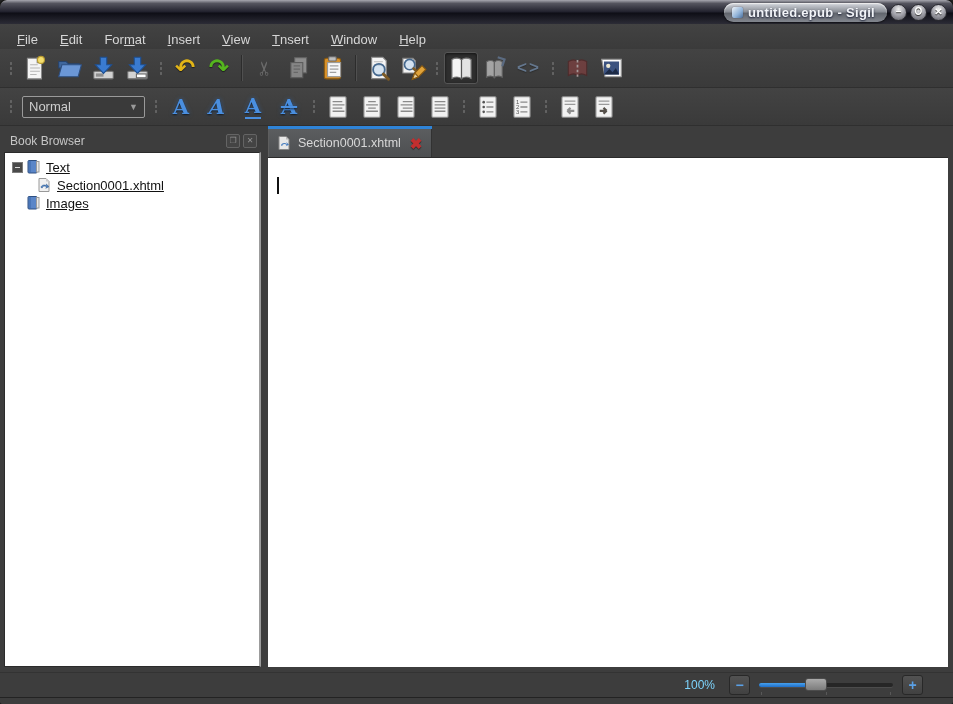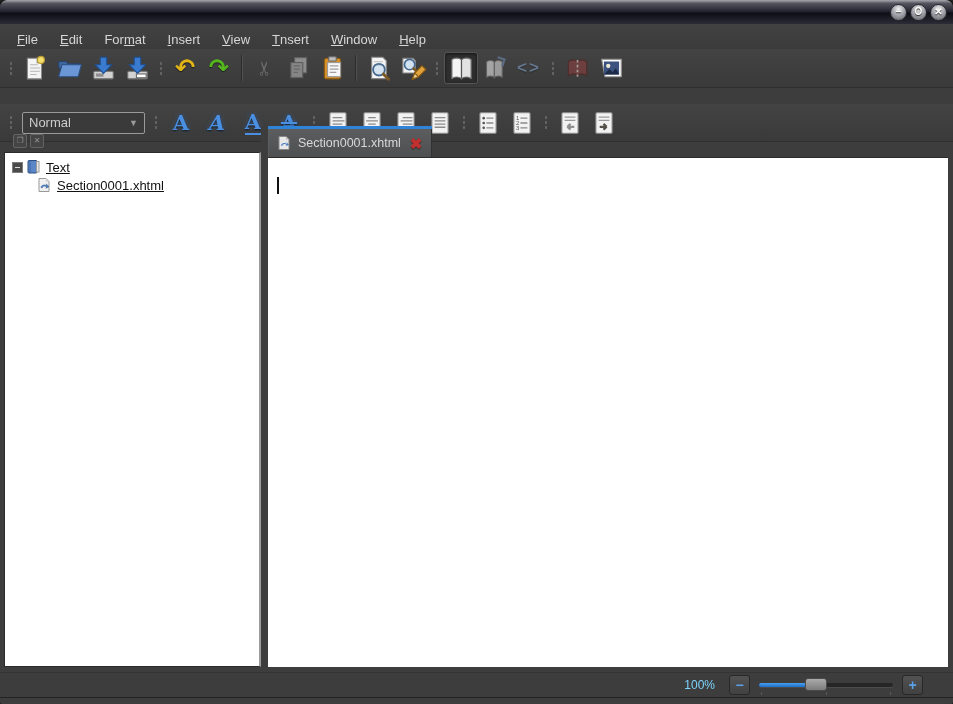--- a/index.html
+++ b/index.html
@@ -47,21 +47,21 @@
   .menu-item { color:#d6d6d6; font-size:13px; padding:3px 11px; white-space:nowrap; }
   .menu-item u { text-decoration:underline; }
 
   
   .toolbar {
     position:absolute; left:0; width:100%;
     background:linear-gradient(#434343,#3a3a3a); border-bottom:1px solid #2f2f2f;
     display:flex; align-items:center; padding-left:4px;
   }
   .toolbar1 { top:49px; height:39px; }
-  .toolbar2 { top:104px; height:38px; }
+  .toolbar2 { top:88px; height:38px; }
   .tb-btn {
     width:34px; height:32px; display:flex; align-items:center; justify-content:center;
     border-radius:3px; border:1px solid transparent; background:transparent; cursor:default;
   }
   .tb-btn svg { display:block; }
   .tb-btn.active { background:#2e2e2e; border-color:#555;
     box-shadow:inset 0 1px 3px rgba(0,0,0,.6); }
   .tb-btn.disabled { opacity:.45; }
   .tb-btn.dim { opacity:.6; }
   .sep-line { width:2px; height:26px; margin:0 5px;
@@ -147,20 +147,24 @@
     background:linear-gradient(#aaaaaa,#7c7c7c); border:1px solid #4c4c4c; border-radius:3px; }
   .zoom-ticks { position:absolute; left:2px; right:2px; top:17px; height:3px; }
   .zoom-ticks i { position:absolute; width:1px; height:3px; background:#585858; }
 </style>
 </head>
 <body>
 
 <div class="window">
 
   <div class="titlebar">
+    <div class="title-pill">
+      <span class="app-icon"></span>
+      <span class="title-text">untitled.epub - Sigil</span>
+    </div>
     <div class="win-btns">
       <span class="win-btn">–</span>
       <span class="win-btn">O</span>
       <span class="win-btn">✕</span>
     </div>
   </div>
 
   <div class="menubar">
     <span class="menu-item"><u>F</u><span>ile</span></span>
     <span class="menu-item"><u>E</u><span>dit</span></span>
@@ -378,20 +382,21 @@
         <path d="M7 7.5h10M7 10.5h10" stroke="#9a9a9a" stroke-width="1.2"></path>
         <path d="M8 16.5h6.5M14.5 16.5l-3-2.6M14.5 16.5l-3 2.6" fill="none" stroke="#55504a" stroke-width="2.1"></path>
       </svg>
     </span>
   </div>
 
   <div class="main">
 
     <div class="book-browser">
       <div class="bb-header">
+        <span class="bb-title">Book Browser</span>
         <span class="bb-btn">❐</span>
         <span class="bb-btn">✕</span>
       </div>
       <div class="bb-tree">
 
         <div class="tree-row">
           <span class="slot">
               <span class="expander"></span>
             </span>
           <svg class="tree-icon" width="16" height="16" viewBox="0 0 16 16">
@@ -405,20 +410,29 @@
         <div class="tree-row child">
           <svg class="tree-icon" width="16" height="16" viewBox="0 0 16 16">
             <path d="M3 1.5h7l3 3v10H3z" fill="#f1f1f1" stroke="#999"></path>
             <path d="M10 1.5l3 3h-3z" fill="#ccc"></path>
             <path d="M5 10.5c0-2.5 4-3.5 6-1.3l-.7-2.2 2.7 2.7-3.2 1.6.8-1.4c-1.8-1.6-4.3-.8-4.3 1z" fill="#4a7fc0" stroke="#2e5a92" stroke-width=".5"></path>
           </svg>
           <span class="tree-label">Section0001.xhtml</span>
         </div>
 
 
+        <div class="tree-row">
+          <span class="slot"></span>
+          <svg class="tree-icon" width="16" height="16" viewBox="0 0 16 16">
+            <rect x="3" y="1.5" width="9" height="12.5" rx="1" fill="#5b86c8" stroke="#2e4f80"></rect>
+            <rect x="11.5" y="2.5" width="2.5" height="10.5" fill="#e9e9e9" stroke="#9a9a9a"></rect>
+            <path d="M5 1.5v12.5" stroke="#3b66a8"></path>
+          </svg>
+          <span class="tree-label">Images</span>
+        </div>
 
 
 
       </div>
     </div>
 
     <div class="splitter"></div>
 
     <div class="editor-pane">
       <div class="tabbar">

